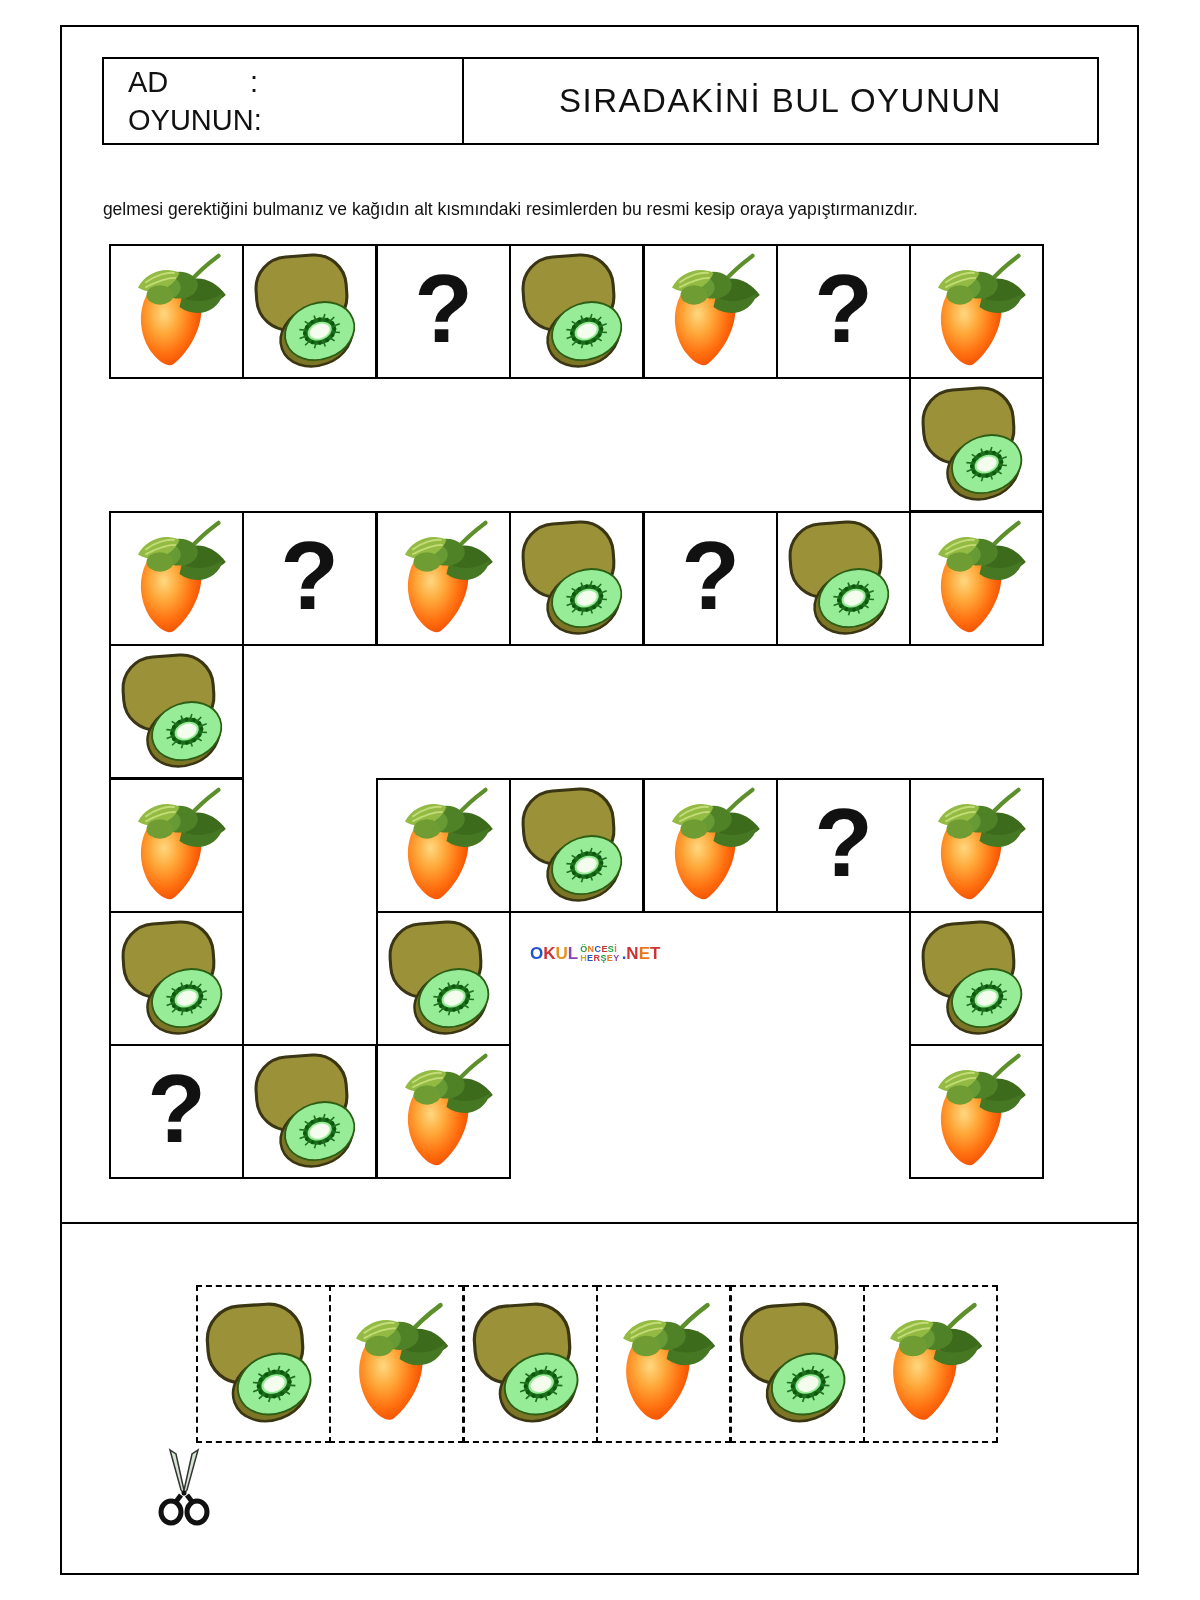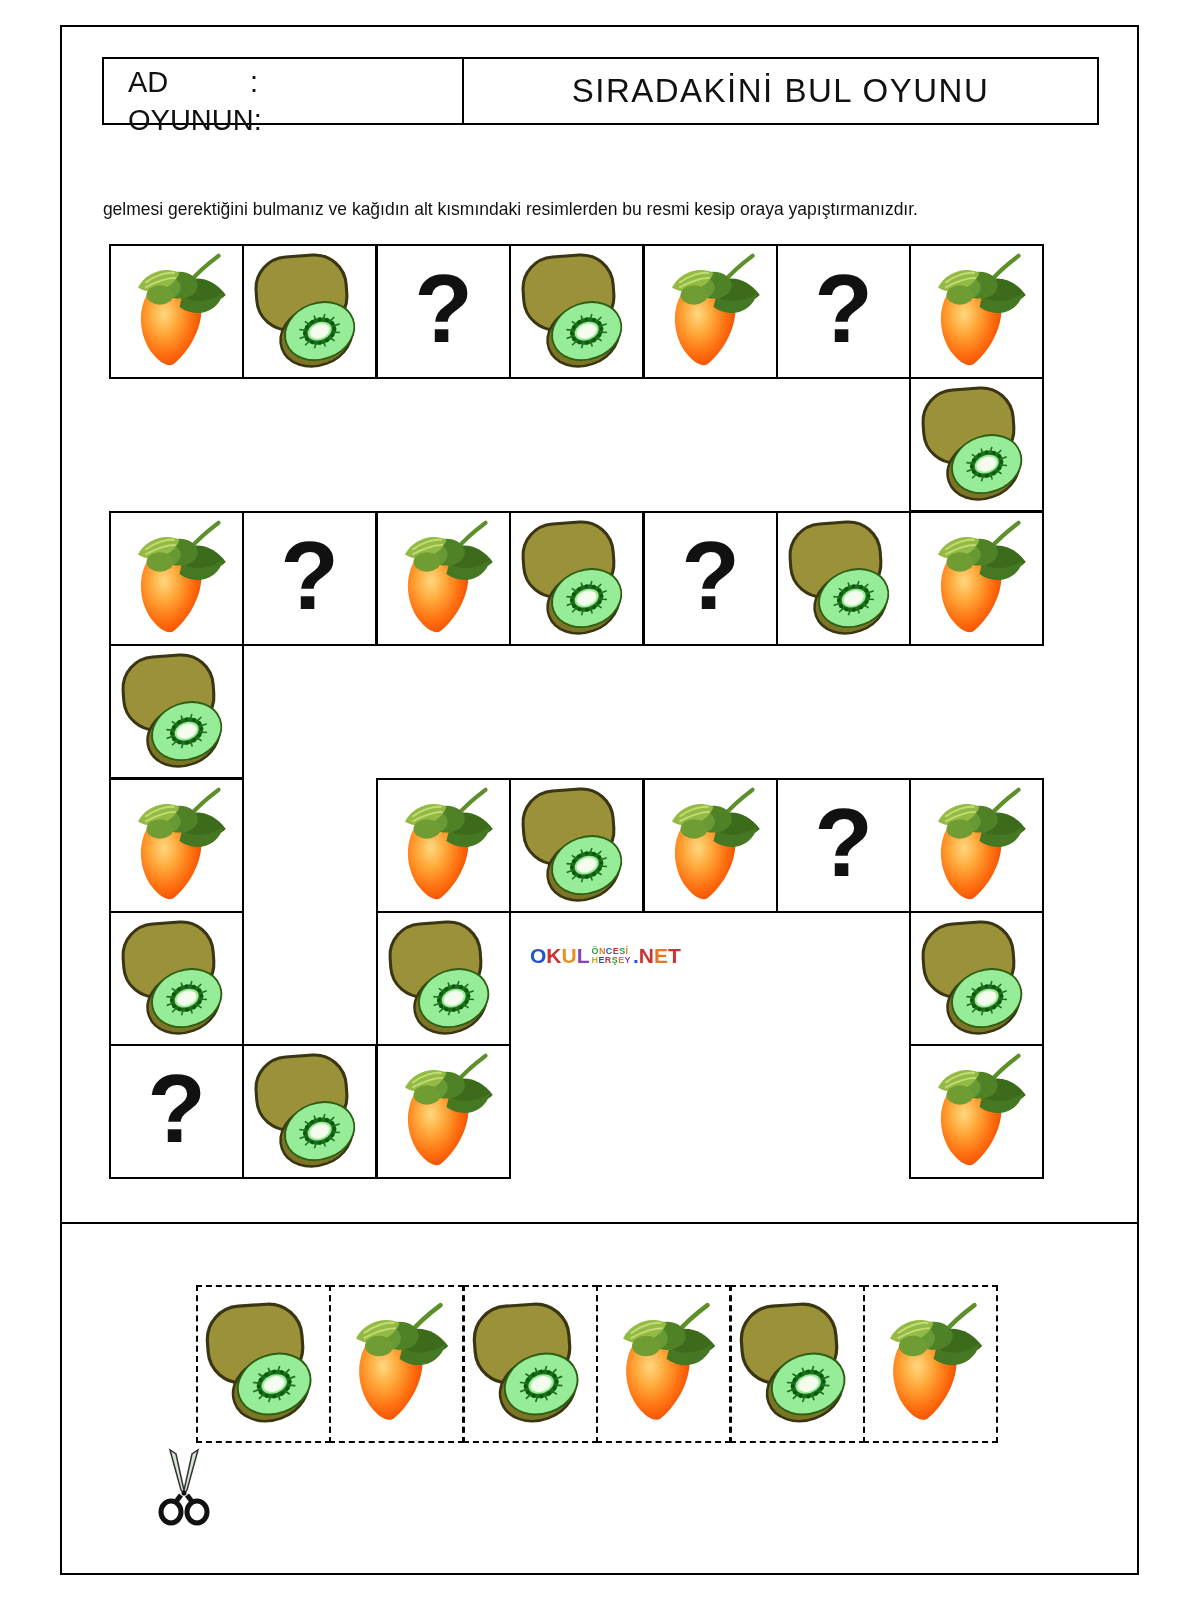--- a/index.html
+++ b/index.html
@@ -1,54 +1,54 @@
 <!DOCTYPE html>
 <html><head>
 <meta charset="utf-8">
 <style>
   html,body{margin:0;padding:0;background:#fff;}
   body{width:1200px;height:1600px;position:relative;font-family:"Liberation Sans",sans-serif;color:#111;overflow:hidden;}
 
   .main-box{position:absolute;left:60px;top:25px;width:1079px;height:1199px;border:2px solid #000;box-sizing:border-box;background:#fff;}
   .bottom-box{position:absolute;left:60px;top:1224px;width:1079px;height:351px;border:2px solid #000;border-top:none;box-sizing:border-box;background:#fff;}
 
-  .header-box{position:absolute;left:40px;top:30px;width:997px;height:68px;border:2px solid #000;box-sizing:border-box;display:flex;}
+  .header-box{position:absolute;left:40px;top:30px;width:997px;height:88px;border:2px solid #000;box-sizing:border-box;display:flex;}
   .header-left{width:360px;border-right:2px solid #000;box-sizing:border-box;padding:4px 0 0 24px;font-size:29px;line-height:38px;}
   .hl-label{display:inline-block;min-width:122px;}
   .header-title{flex:1;display:flex;align-items:center;justify-content:center;font-size:33px;letter-spacing:1.5px;}
 
   .instructions{position:absolute;left:36px;top:127px;width:960px;font-size:17.5px;line-height:22px;white-space:pre-wrap;}
 
   .pattern-grid{position:absolute;left:47px;top:217px;width:935px;height:935px;}
   .cell{position:absolute;width:135px;height:135px;border:2px solid #000;box-sizing:border-box;background:#fff;display:flex;align-items:center;justify-content:center;}
   .cell svg{width:122px;height:122px;}
   .qmark{font-size:96px;font-weight:bold;line-height:1;transform:translateY(-3px);}
 
   .watermark{position:absolute;left:468px;top:917px;display:flex;align-items:center;gap:2px;font-weight:bold;}
-  .wm-big{font-size:21px;letter-spacing:0px;}
+  .wm-big{font-size:17px;letter-spacing:0px;}
   .wm-stack{display:flex;flex-direction:column;justify-content:center;}
   .wm-small{font-size:9px;line-height:9.5px;letter-spacing:0.4px;font-weight:bold;}
 
   .cutout-row{position:absolute;left:134px;top:61px;width:810px;height:160px;}
   .cutcell{position:absolute;width:135px;height:158px;border:2px dashed #000;box-sizing:border-box;display:flex;align-items:center;justify-content:center;}
   .cutcell svg{width:128px;height:128px;}
 
   .scissors{position:absolute;left:90px;top:224px;width:64px;height:86px;}
 </style>
 </head>
 <body>
 
 <div class="main-box">
 
   <div class="header-box">
     <div class="header-left">
       <div><span class="hl-label">AD</span><span>:</span></div>
       <div><span class="hl-label">OYUNUN</span><span>:</span></div>
     </div>
-    <div class="header-title">SIRADAKİNİ BUL OYUNU</div>
+    <div class="header-title">SIRADAKİNİ BUL OYUNUN</div>
   </div>
 
   <div class="instructions">
     <div> gelmesi gerektiğini bulmanız ve kağıdın alt kısmındaki resimlerden bu resmi kesip oraya yapıştırmanızdır.</div>
   </div>
 
   <div class="pattern-grid">
       <div class="cell" style="left: 0px; top: 0px;">
   <svg viewBox="0 0 100 100">
     <defs>

